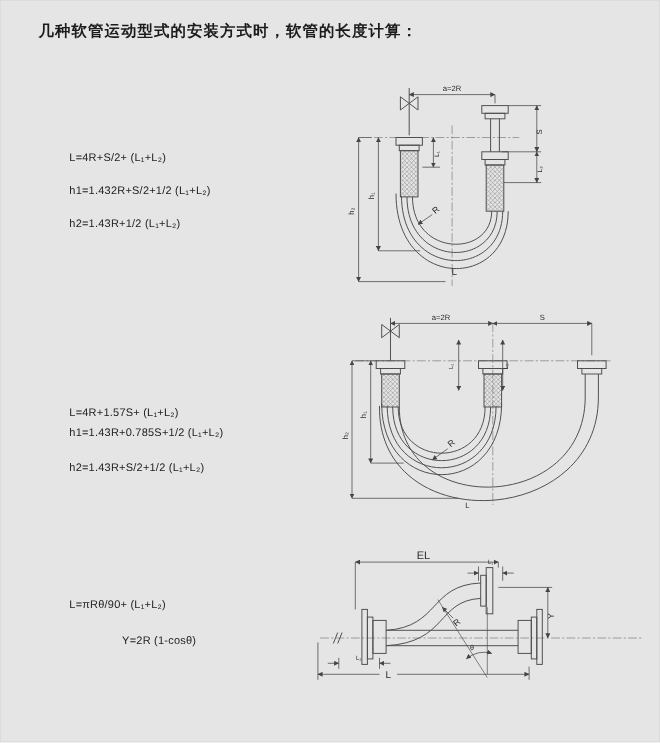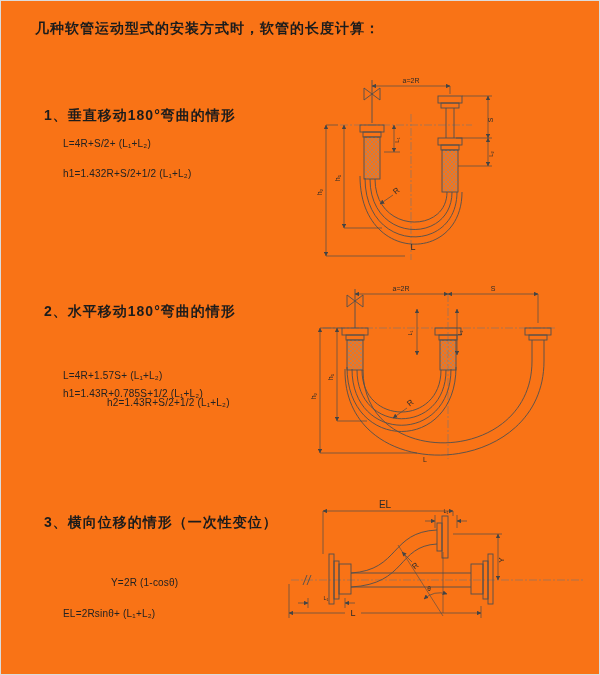--- a/index.html
+++ b/index.html
@@ -1,46 +1,44 @@
 <!DOCTYPE html>
 <html><head>
 <meta charset="utf-8">
 <style>
   html,body{margin:0;padding:0;background:#ffffff;}
   #page{
-    position:relative;width:600px;height:675px;background:#f97316;
+    position:relative;width:600px;height:675px;background:#e5e5e5;
     font-family:"Liberation Sans","DejaVu Sans",sans-serif;color:#1c1c1c;
     box-shadow:inset 0 0 0 1px #dcdcdc;overflow:hidden;
   }
   .t{position:absolute;white-space:nowrap;}
   .title{font-size:14px;font-weight:bold;letter-spacing:1px;}
   .heading{font-size:14px;font-weight:bold;letter-spacing:1px;}
   .formula{font-size:10px;font-weight:400;color:#222;letter-spacing:0.2px;}
   svg{position:absolute;overflow:visible;}
   svg text{font-family:"Liberation Sans","DejaVu Sans",sans-serif;fill:#2a2a2a;}
 </style>
 </head>
 <body>
 
 <div id="page">
 
   <div class="t title" style="left:35px;top:20px;">几种软管运动型式的安装方式时，软管的长度计算：</div>
 
-  <div class="t heading" style="left:44px;top:107px;">1、垂直移动180°弯曲的情形</div>
   <div class="t formula" style="left:63px;top:138px;">L=4R+S/2+ (L₁+L₂)</div>
   <div class="t formula" style="left:63px;top:168px;">h1=1.432R+S/2+1/2 (L₁+L₂)</div>
-
-  <div class="t heading" style="left:44px;top:303px;">2、水平移动180°弯曲的情形</div>
+  <div class="t formula" style="left:63px;top:198px;">h2=1.43R+1/2 (L₁+L₂)</div>
+
   <div class="t formula" style="left:63px;top:334px;margin-top:36px;">L=4R+1.57S+ (L₁+L₂)</div>
   <div class="t formula" style="left:63px;top:388px;text-align:right;">h1=1.43R+0.785S+1/2 (L₁+L₂)</div>
-  <div class="t formula" style="left:63px;top:397px;margin-left:44px;">h2=1.43R+S/2+1/2 (L₁+L₂)</div>
-
-  <div class="t heading" style="left:44px;top:514px;">3、横向位移的情形（一次性变位）</div>
+  <div class="t formula" style="left:63px;top:420px;">h2=1.43R+S/2+1/2 (L₁+L₂)</div>
+
+  <div class="t formula" style="left:63px;top:545px;">L=πRθ/90+ (L₁+L₂)</div>
   <div class="t formula" style="left:63px;top:577px;margin-left:48px;">Y=2R (1-cosθ)</div>
-  <div class="t formula" style="left:63px;top:608px;">EL=2Rsinθ+ (L₁+L₂)</div>
 
   <svg style="left:310px;top:68px;" width="240" height="196" viewBox="0 0 240 196">
     <defs>
       <marker id="a1" viewBox="0 0 8 8" refX="7.5" refY="4" markerWidth="6.5" markerHeight="6.5" orient="auto-start-reverse">
         <path d="M0,0L8,4L0,8Z" fill="#444"></path>
       </marker>
       <pattern id="br1" width="4" height="4" patternUnits="userSpaceOnUse">
         <path d="M0,4L4,0M0,0L4,4" stroke="#8a8a8a" stroke-width="0.5"></path>
       </pattern>
     </defs>

